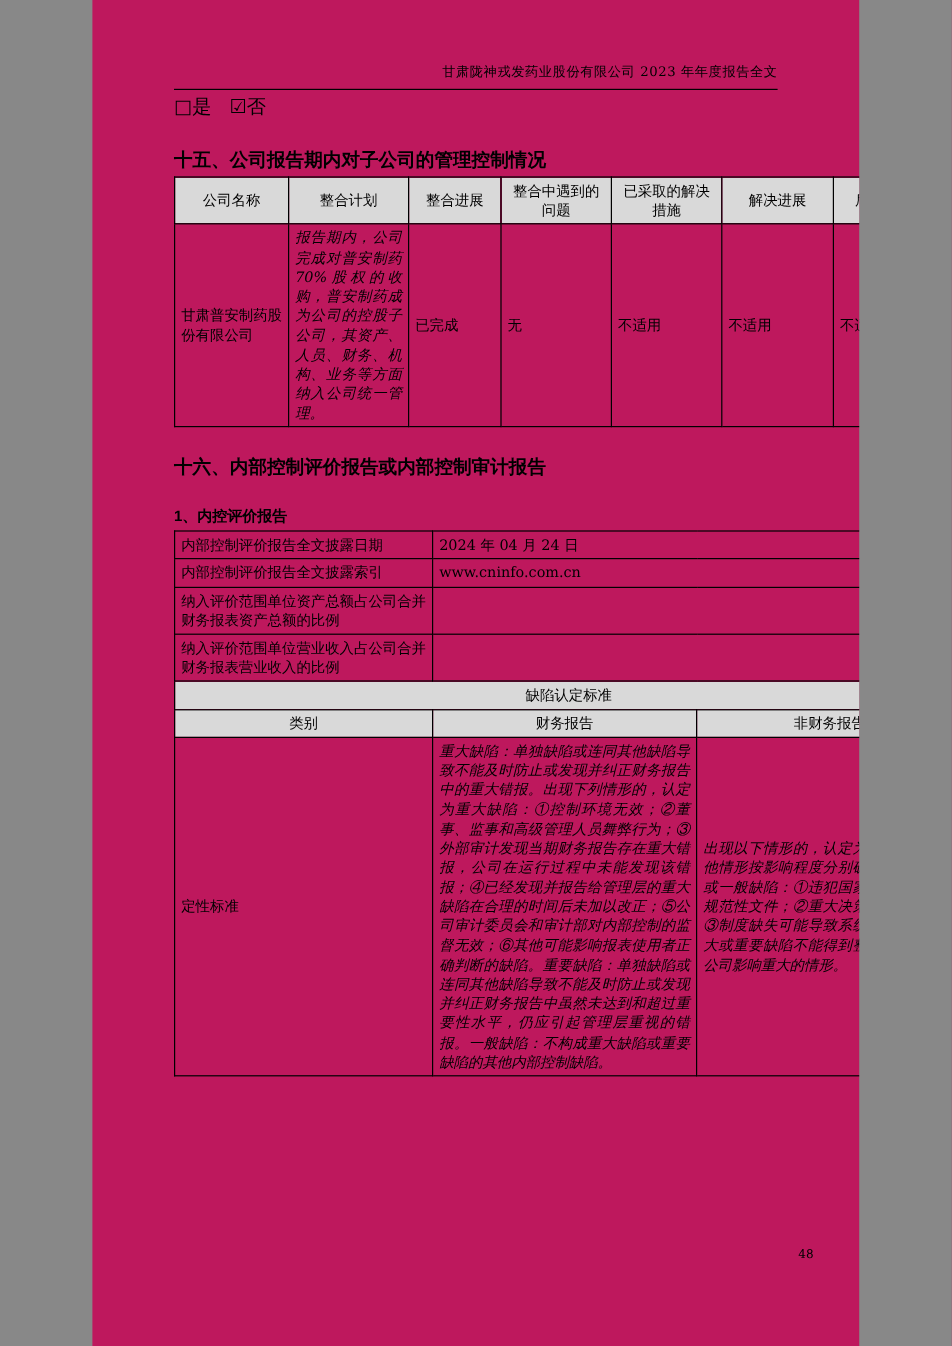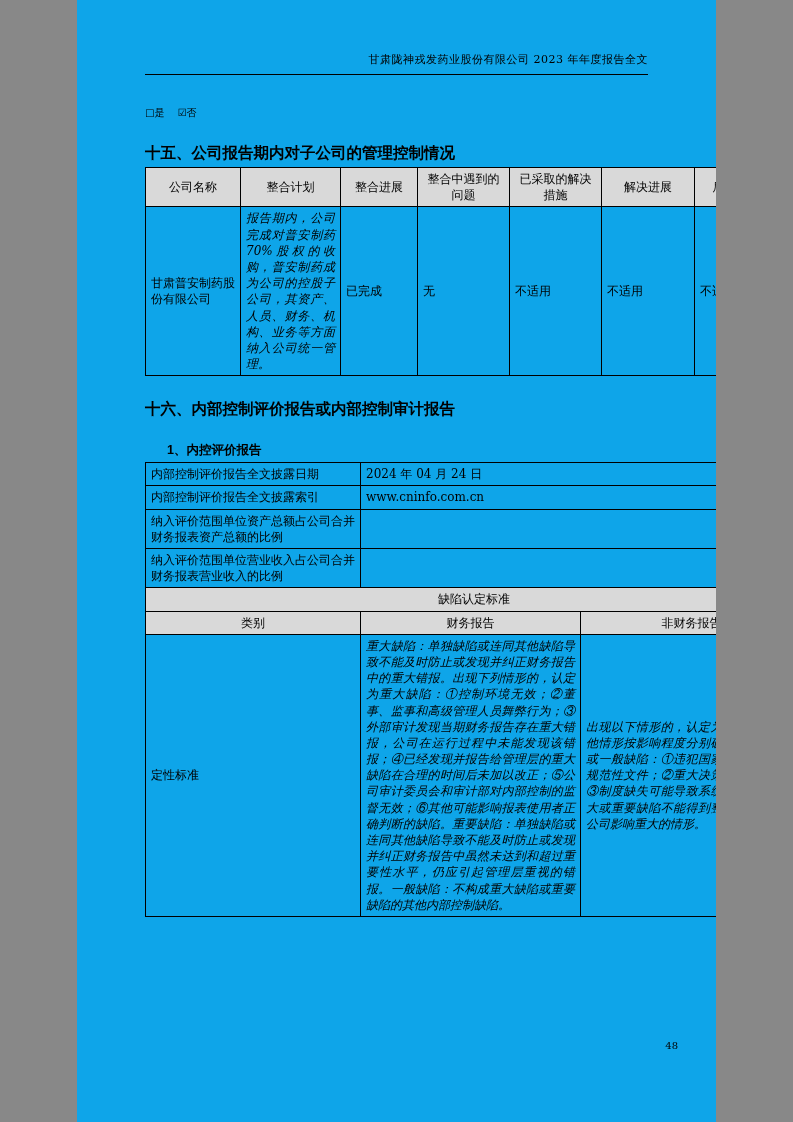--- a/index.html
+++ b/index.html
@@ -1,42 +1,42 @@
 <!DOCTYPE html>
 <html><head>
 <meta charset="utf-8">
 <style>
   * { box-sizing: border-box; }
   html, body { margin: 0; padding: 0; background: #888; }
   .page {
-    width: 639px; height: 1122px; margin: 0 auto; background: #0ea5e9;
+    width: 639px; height: 1122px; margin: 0 auto; background: #be185d;
     position: relative; overflow: hidden;
     font-family: "DejaVu Serif", "Liberation Serif", serif;
     color: #000;
   }
   .content { padding: 52px 68px 0 68px; }
 
   .doc-header {
     text-align: right; font-size: 11px; letter-spacing: 0.5px;
     padding-bottom: 7px; border-bottom: 1px solid #000;
   }
 
   .h-sub {
     font-family: "Liberation Sans", "DejaVu Sans", sans-serif;
     font-weight: bold; font-size: 12.5px; margin-top: 58px;
   }
-  .checkline { margin-top: 31px; font-size: 10px; }
+  .checkline { margin-top: 4px; font-size: 16px; }
   .checkline span { margin-right: 10px; }
   .h-section {
     font-family: "Liberation Sans", "DejaVu Sans", sans-serif;
     font-weight: bold; font-size: 15.5px; margin-top: 23px;
   }
   .h-sub2 {
     font-family: "Liberation Sans", "DejaVu Sans", sans-serif;
-    font-weight: bold; font-size: 12.5px; margin-top: 22px; margin-left: 22px;
+    font-weight: bold; font-size: 12.5px; margin-top: 22px;
   }
 
   table.t {
     border-collapse: collapse; table-layout: fixed; width: 657px;
     font-size: 12px; line-height: 1.35; margin-top: 3px;
   }
   table.t th, table.t td {
     border: 1px solid #000; padding: 3px 5px; vertical-align: middle;
     word-break: break-all; overflow: hidden;
   }

